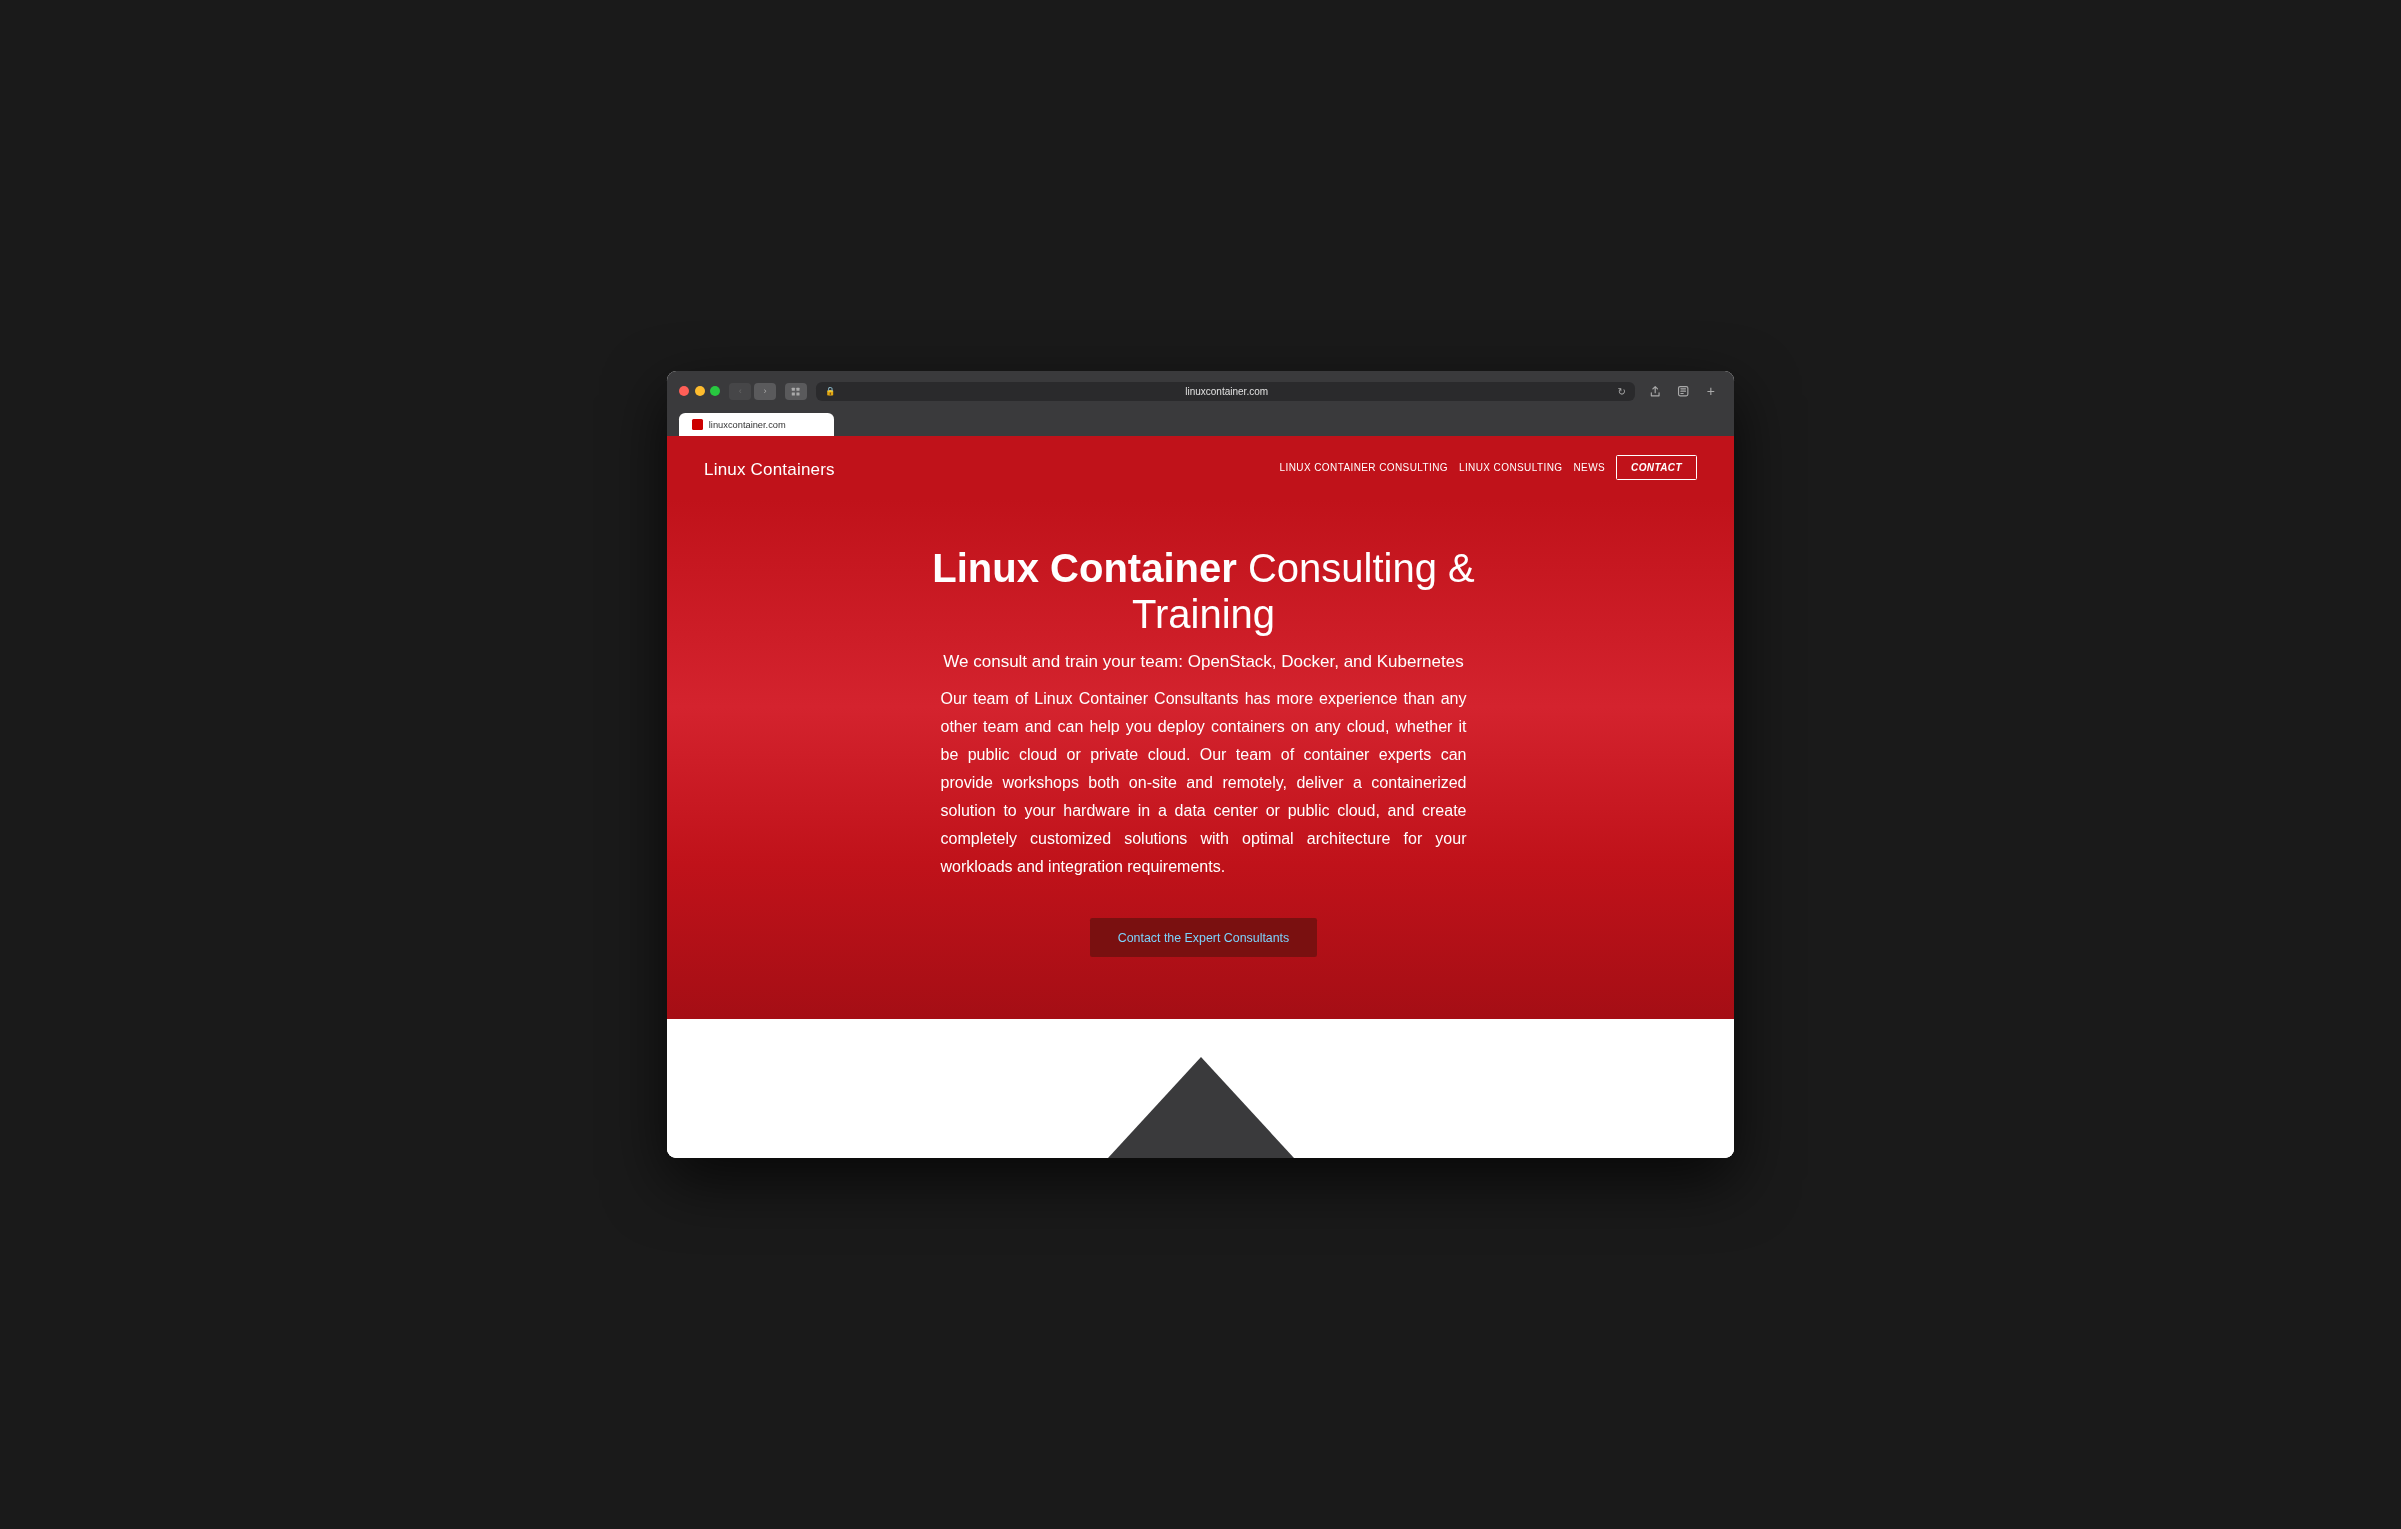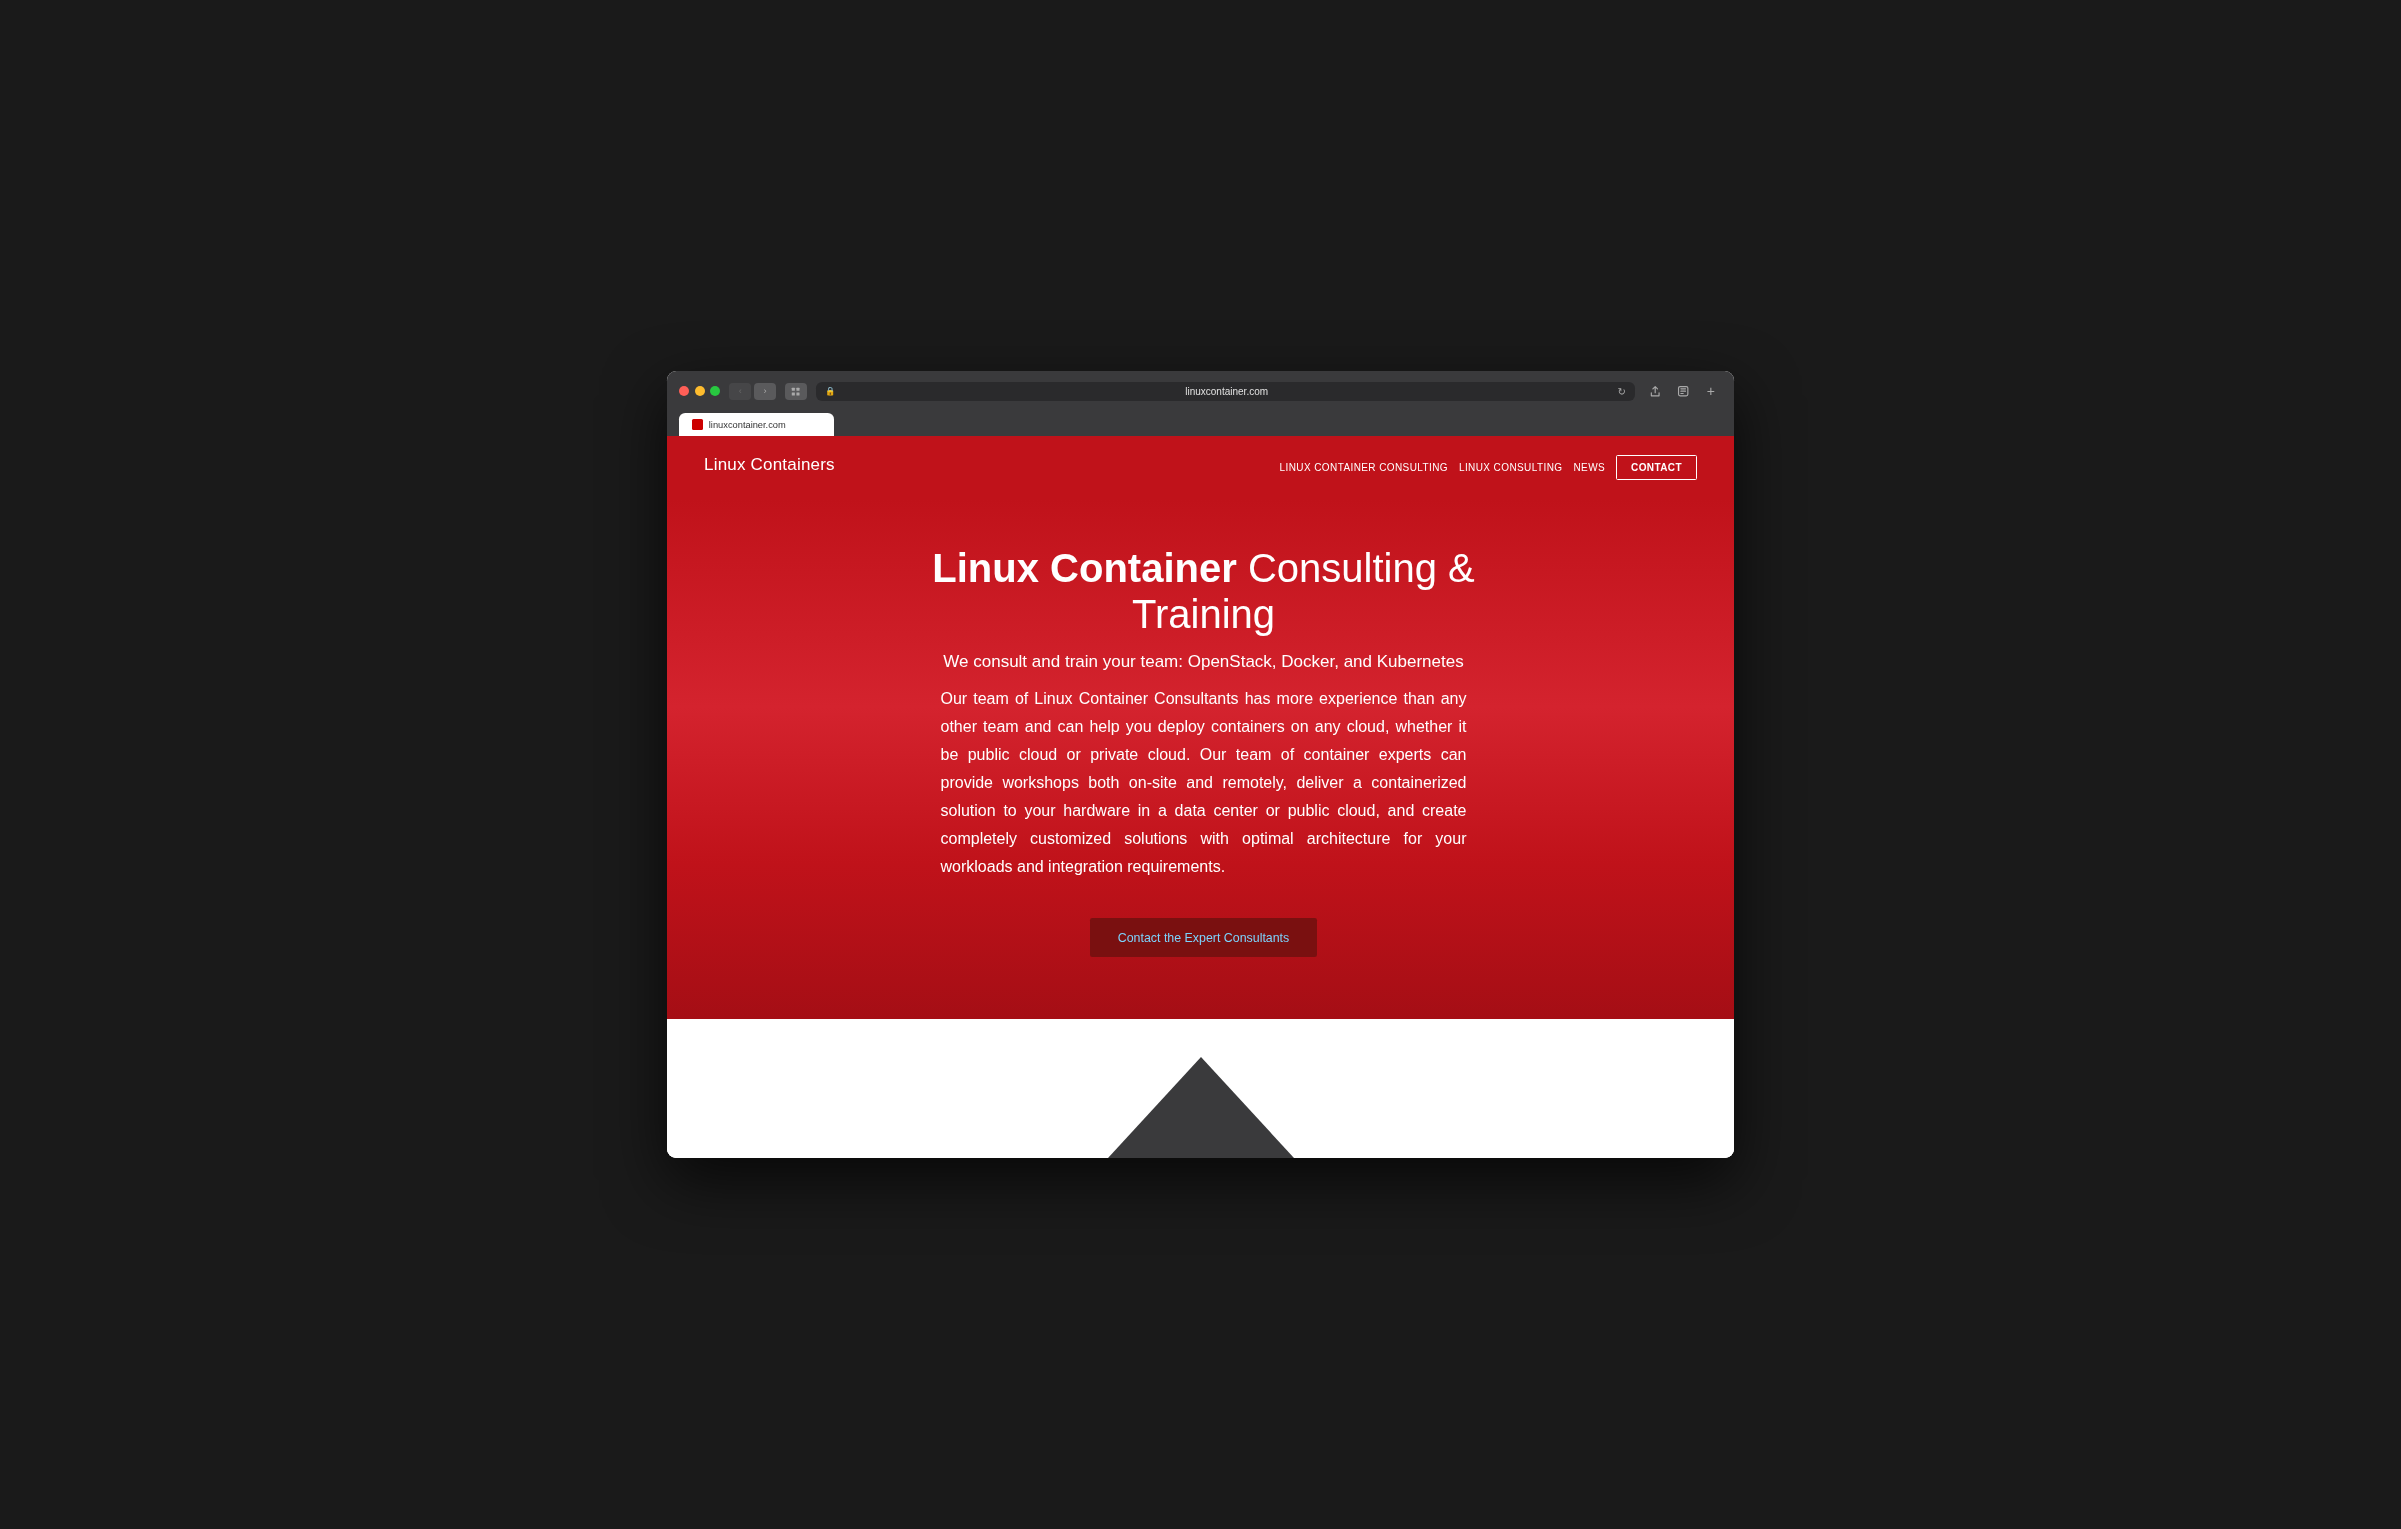--- a/index.html
+++ b/index.html
@@ -165,21 +165,21 @@
     
     .website {
       background: #ffffff;
     }
 
     
     .site-nav {
       background: #c0121a;
       padding: 18.6px 37px;
       display: flex;
-      align-items: flex-start;
+      align-items: flex-end;
       justify-content: space-between;
     }
 
     .site-logo {
       color: #ffffff;
       font-size: 17px;
       font-weight: 400;
       letter-spacing: 0.2px;
     }
 
@@ -201,20 +201,21 @@
     .nav-link-contact {
       color: #ffffff;
       font-size: 10px;
       font-weight: 700;
       letter-spacing: 0.4px;
       text-decoration: none;
       cursor: pointer;
       border: 1.5px solid #ffffff;
       padding: 6.2px 14px;
       border-radius: 1.5px;
+      font-style: italic;
     }
 
     
     .hero-section {
       background: linear-gradient(180deg, #c0121a 0%, #d4232e 40%, #c0121a 70%, #a50e15 100%);
       padding: 46px 31px 62px 37px;
       text-align: center;
       display: flex;
       flex-direction: column;
       align-items: center;

